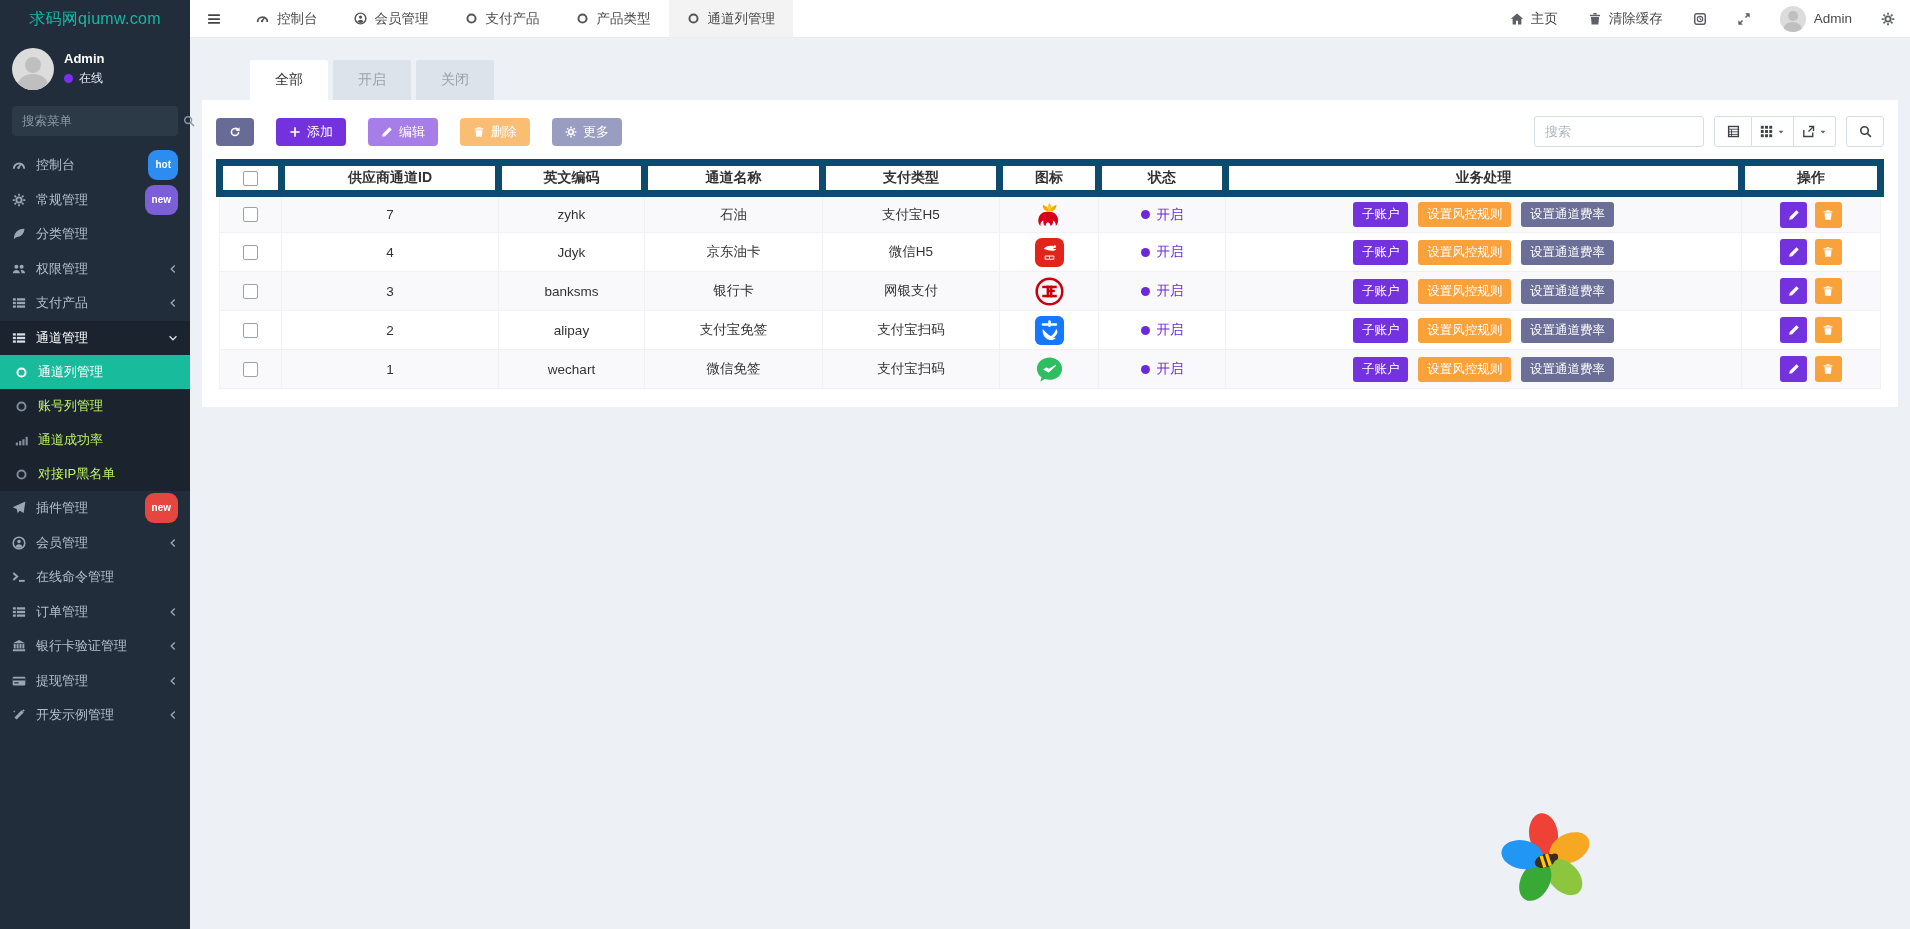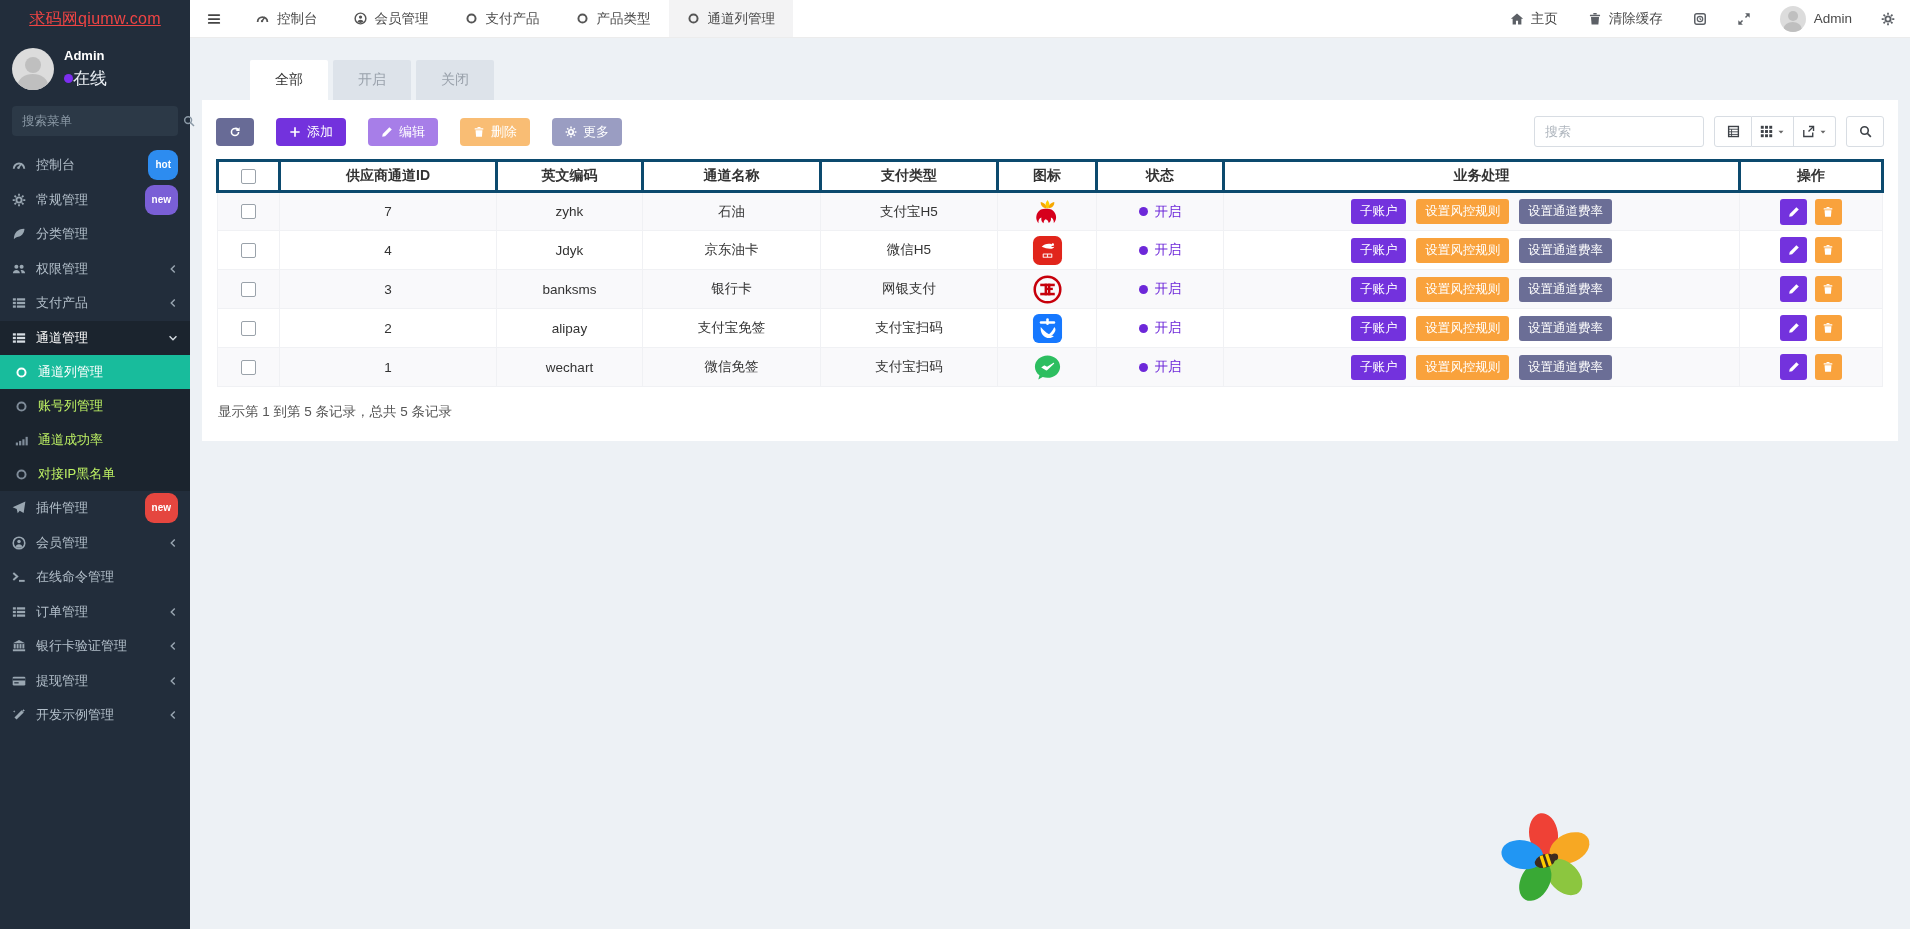--- a/index.html
+++ b/index.html
@@ -7,31 +7,31 @@
     font-family:"Liberation Sans","DejaVu Sans",sans-serif; background:#edf1f5; }
 
   
   .ic { width:14px; height:14px; display:inline-block; vertical-align:middle; flex:none; }
   .ic svg { width:100%; height:100%; display:block; }
 
   
   .sidebar { position:absolute; left:0; top:0; width:190px; height:929px;
     background:#222d3b; color:#aab8c3; z-index:10; }
   .brand { height:38px; display:flex; align-items:center; justify-content:center;
-    color:#ef4444; font-size:16px; letter-spacing:.3px;text-decoration:underline; }
+    color:#14b8a6; font-size:16px; letter-spacing:.3px; }
   .user-panel { display:flex; align-items:center; gap:10px; padding:10px 12px 14px; }
   .avatar { width:42px; height:42px; border-radius:50%; background:#dcdcdc; position:relative; overflow:hidden; flex:none; }
   .avatar::before { content:""; position:absolute; left:50%; top:22%; width:38%; height:38%;
     transform:translateX(-50%); border-radius:50%; background:#bfbfbf; }
   .avatar::after { content:""; position:absolute; left:50%; top:62%; width:72%; height:52%;
     transform:translateX(-50%); border-radius:50%; background:#bfbfbf; }
   .avatar.sm { width:26px; height:26px; }
   .user-meta { display:flex; flex-direction:column; gap:4px; }
   .user-name { color:#fff; font-weight:bold; font-size:13px; }
-  .user-status { display:flex; align-items:center; font-size:17px; color:#e8edf2; }
+  .user-status { display:flex; align-items:center; gap:6px; font-size:12px; color:#e8edf2; }
   .status-dot { width:9px; height:9px; border-radius:50%; background:#7c2ef0; }
   .side-search { margin:2px 12px 12px; height:30px; background:#2c3947; border-radius:4px;
     display:flex; align-items:center; padding:0 10px; }
   .side-search input { flex:1; background:transparent; border:0; outline:none;
     color:#5eead4; font-size:12.5px; font-family:inherit; }
   .side-search input::placeholder { color:#8a98a5; }
   .side-search .ic { width:12px; height:12px; color:#8a98a5; }
   .menu { list-style:none; font-size:13px; }
   .menu-item { height:34.5px; display:flex; align-items:center; gap:10px; padding:0 12px;
     color:#b3bfca; cursor:pointer; }
@@ -93,21 +93,21 @@
     display:flex; align-items:center; justify-content:center; gap:4px; cursor:pointer; color:#3e4248; padding:0 8px; }
   .vbtn + .vbtn { border-left:0; }
   .vbtn:first-child { border-radius:3px 0 0 3px; }
   .vbtn:last-child { border-radius:0 3px 3px 0; }
   .vbtn.single { border-radius:3px; }
   .vbtn .ic { width:13px; height:13px; }
   .vbtn .caret { width:8px; height:8px; color:#666; }
 
   
   table.grid { width:100%; border-collapse:collapse; font-size:13.5px; text-align:center; color:#333; table-layout:fixed; }
-  .grid th { font-weight:bold; height:31px; border:3px solid #0c4a6e; background:#fff; font-size:14px; }
+  .grid th { font-weight:bold; height:31px; border:7px solid #0c4a6e; background:#fff; font-size:14px; }
   .grid td { height:39px; border:1px solid #f0f1f4; }
   .grid tbody tr:nth-child(odd) { background:#f9f9fb; }
   .cbx { width:15px; height:15px; border:1px solid #9aa2aa; border-radius:2px; background:#fff;
     display:inline-block; vertical-align:middle; cursor:pointer; }
   .pay-icon { width:31px; height:31px; display:inline-block; vertical-align:middle; }
   .pay-icon svg { width:100%; height:100%; display:block; }
   .st-cell { color:#6d28d9; display:inline-flex; align-items:center; gap:7px; }
   .st-dot { width:9px; height:9px; border-radius:50%; background:#6d28d9; }
   .biz-btn { height:25px; border:0; border-radius:3px; color:#fff; font-size:12.5px;
     padding:0 9px; margin:0 3px; cursor:pointer; font-family:Liberation Sans, sans-serif; }
@@ -916,21 +916,20 @@
                   <svg>
                     <use href="#s-trash"></use>
                   </svg>
                 </span>
               </button>
           </td>
         </tr>
       </tbody>
     </table>
 
-    <div class="summary">显示第 1 到第 5 条记录，总共 5 条记录</div>
   </div>
 
   <div class="watermark">
     <span>
       <svg width="96" height="96" viewBox="-50 -50 100 100">
         <g transform="rotate(-8)">
           <g transform="rotate(0)">
               <ellipse cx="0" cy="-26" rx="15" ry="22" fill="#ef4136"></ellipse>
             </g>
           <g transform="rotate(72)">

